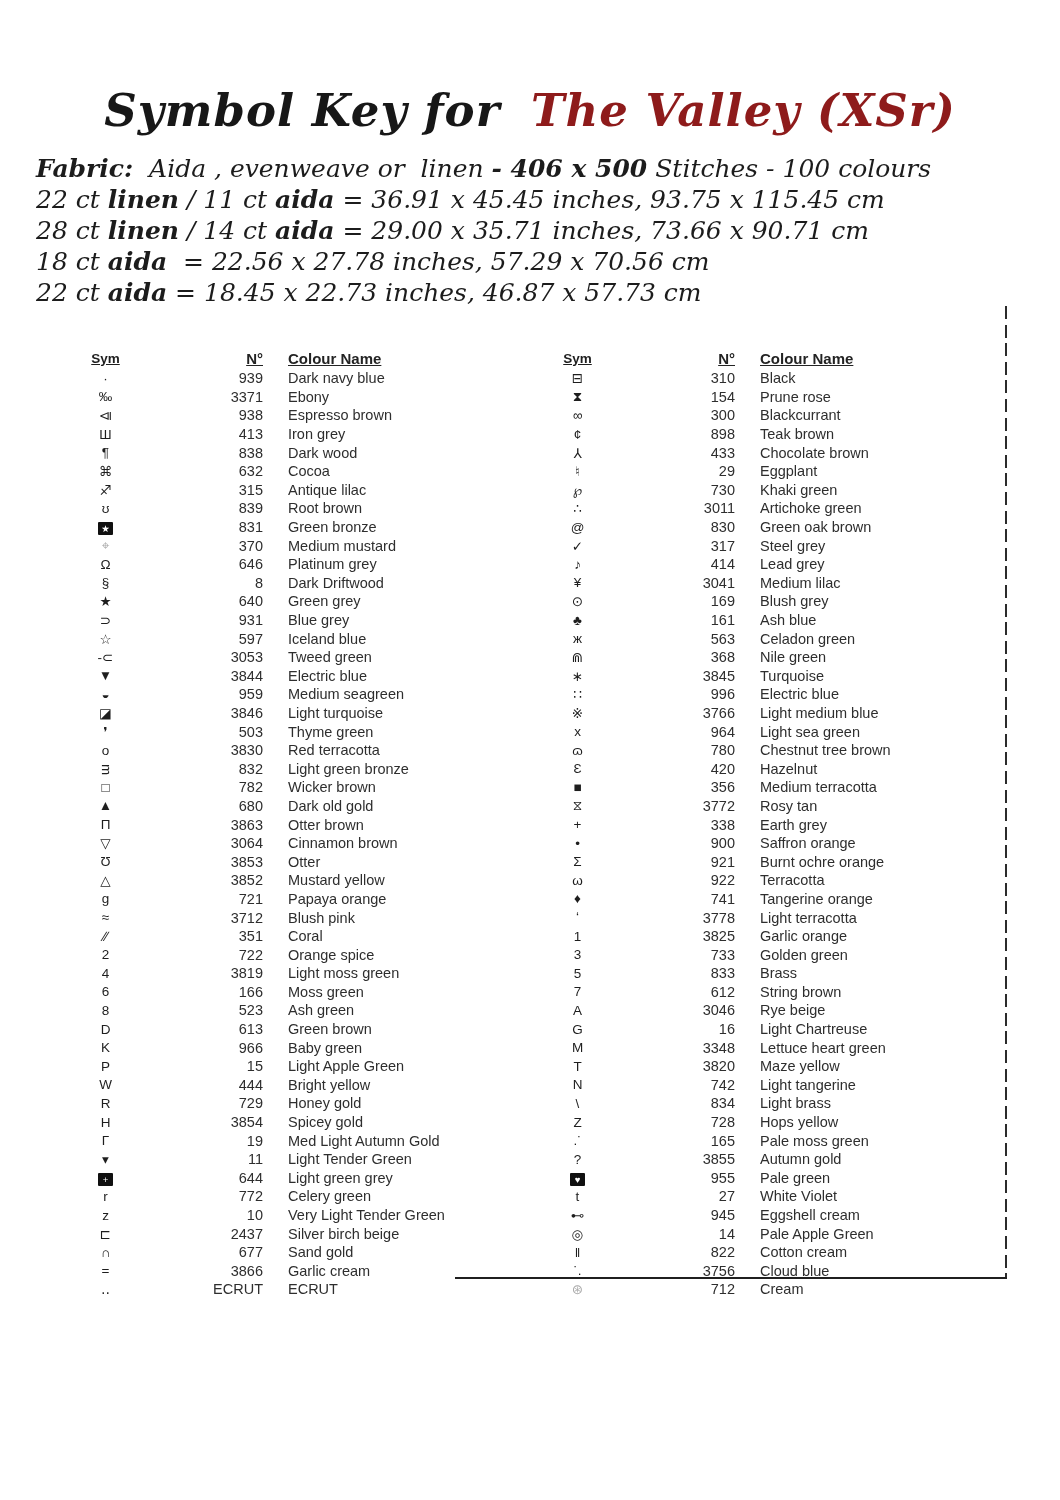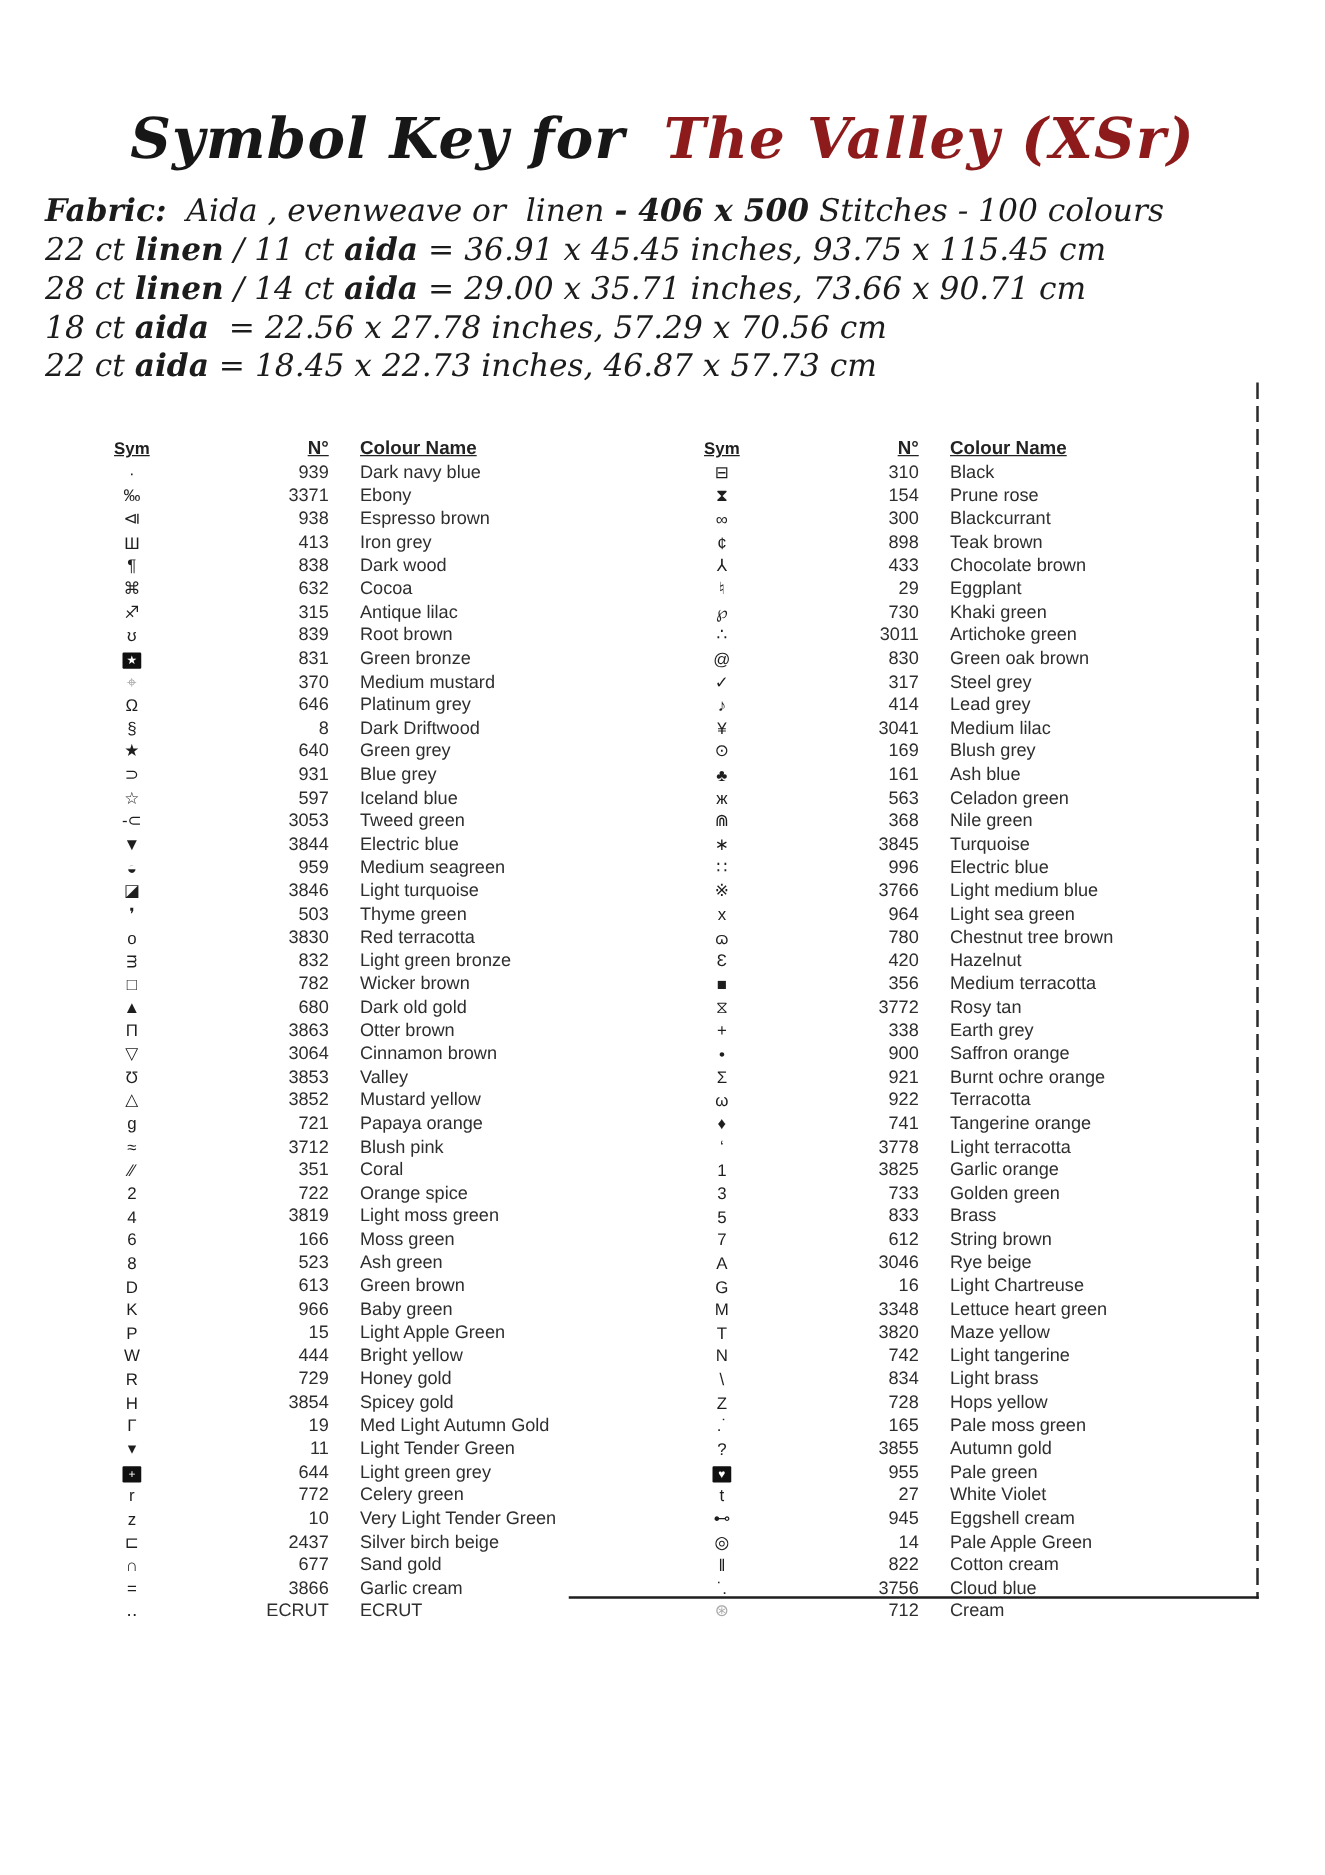--- a/index.html
+++ b/index.html
@@ -184,21 +184,21 @@
         <span class="name">Otter brown</span>
       </div>
       <div class="krow">
         <span class="sym" style="width: 95px;">▽</span>
         <span class="num">3064</span>
         <span class="name">Cinnamon brown</span>
       </div>
       <div class="krow">
         <span class="sym" style="width: 95px;">Ʊ</span>
         <span class="num">3853</span>
-        <span class="name">Valley</span>
+        <span class="name">Otter</span>
       </div>
       <div class="krow">
         <span class="sym" style="width: 95px;">△</span>
         <span class="num">3852</span>
         <span class="name">Mustard yellow</span>
       </div>
       <div class="krow">
         <span class="sym" style="width: 95px;">g</span>
         <span class="num">721</span>
         <span class="name">Papaya orange</span>

